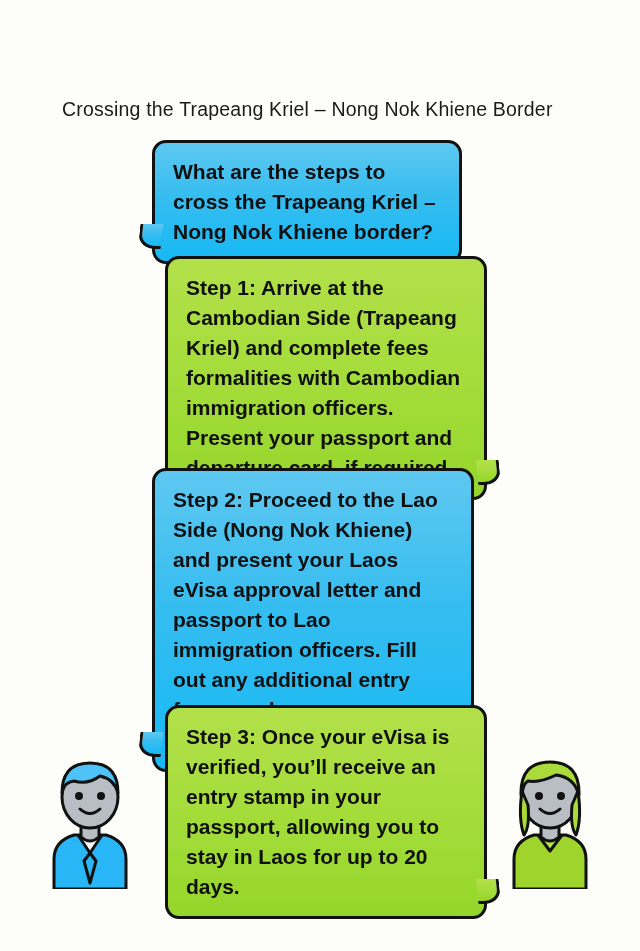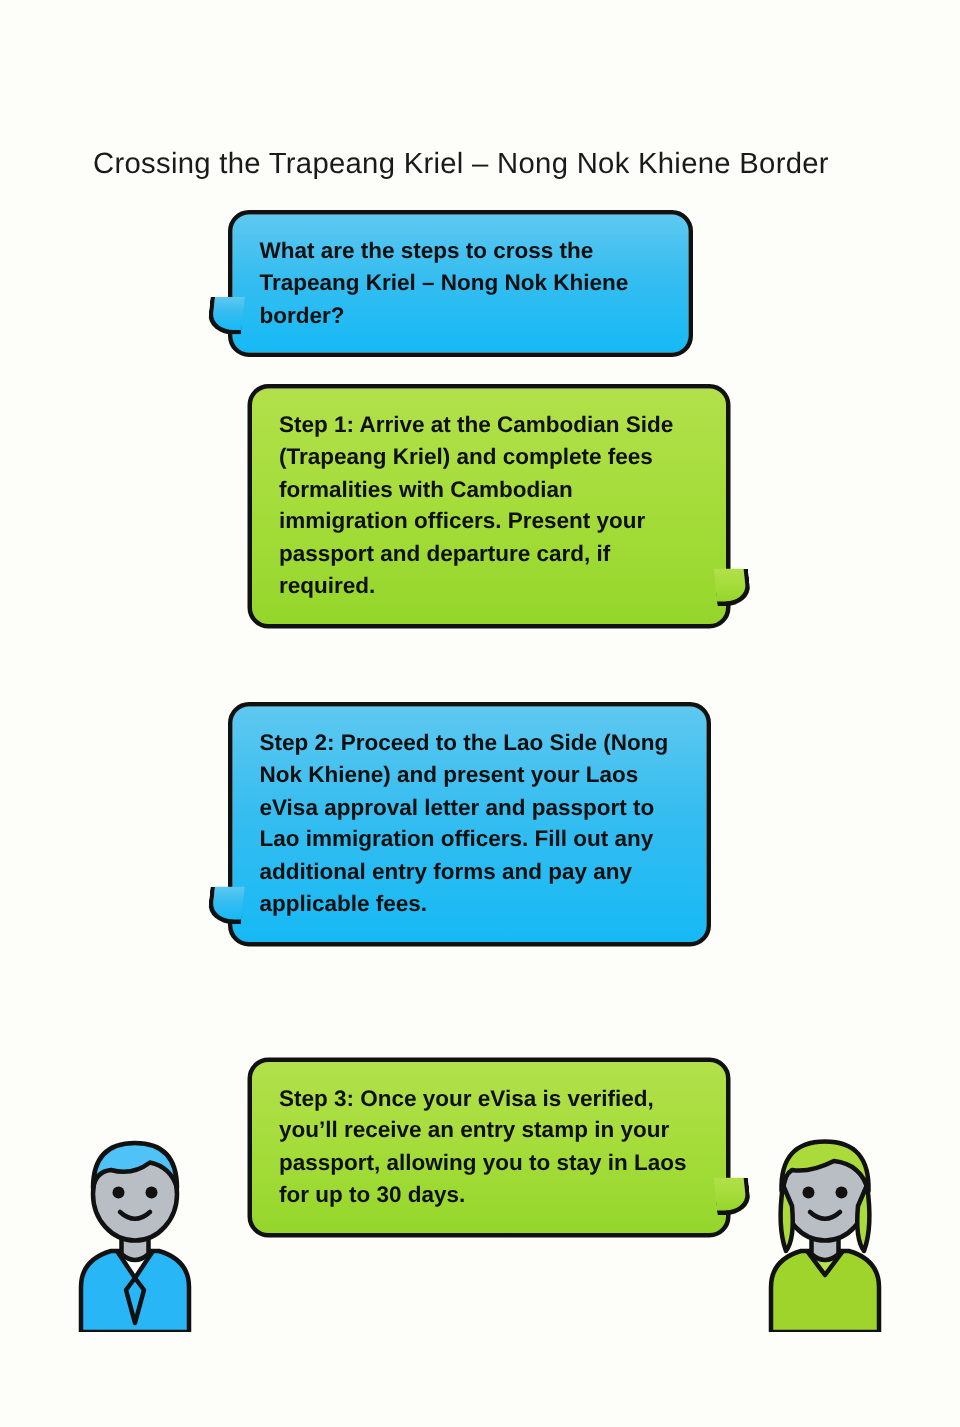--- a/index.html
+++ b/index.html
@@ -25,21 +25,21 @@
     white-space: nowrap;
     margin-top: 48px;
   }
 
   .bubble {
     position: absolute;
     box-sizing: border-box;
     border: 3px solid #111111;
     border-radius: 14px;
     padding: 14px 16px 14px 18px;
-    font-size: 15px;
+    font-size: 21px;
     font-weight: bold;
     line-height: 1.43;
     color: #101010;
   }
 
   .bubble.blue {
     background: linear-gradient(180deg, #5ec8f0 0%, #36bdf0 45%, #16b9f5 100%);
   }
   .bubble.green {
     background: linear-gradient(180deg, #b2e04a 0%, #a6dd3c 45%, #95d62b 100%);
@@ -97,21 +97,21 @@
 
 <div class="bubble green tail-right" id="bubble-s1">
   <span>Step 1: Arrive at the Cambodian Side (Trapeang Kriel) and complete fees formalities with Cambodian immigration officers. Present your passport and departure card, if required.</span>
 </div>
 
 <div class="bubble blue tail-left" id="bubble-s2">
   <span>Step 2: Proceed to the Lao Side (Nong Nok Khiene) and present your Laos eVisa approval letter and passport to Lao immigration officers. Fill out any additional entry forms and pay any applicable fees.</span>
 </div>
 
 <div class="bubble green tail-right" id="bubble-s3">
-  <span>Step 3: Once your eVisa is verified, you’ll receive an entry stamp in your passport, allowing you to stay in Laos for up to 30 days.</span>
+  <span>Step 3: Once your eVisa is verified, you’ll receive an entry stamp in your passport, allowing you to stay in Laos for up to 20 days.</span>
 </div>
 
 <div class="avatar" id="avatar-left">
   <svg width="92" height="140" viewBox="0 0 92 140" aria-hidden="true">
 
     <path d="M10 140 L10 110 Q10 92 30 86 L62 86 Q82 92 82 110 L82 140 Z" fill="#29b6f6" stroke="#111" stroke-width="3" stroke-linejoin="round"></path>
 
     <path d="M34 86 L46 104 L58 86" fill="#ffffff" stroke="#111" stroke-width="3" stroke-linejoin="round"></path>
 
     <path d="M46 104 L40 112 L46 134 L52 112 Z" fill="#29b6f6" stroke="#111" stroke-width="3" stroke-linejoin="round"></path>

